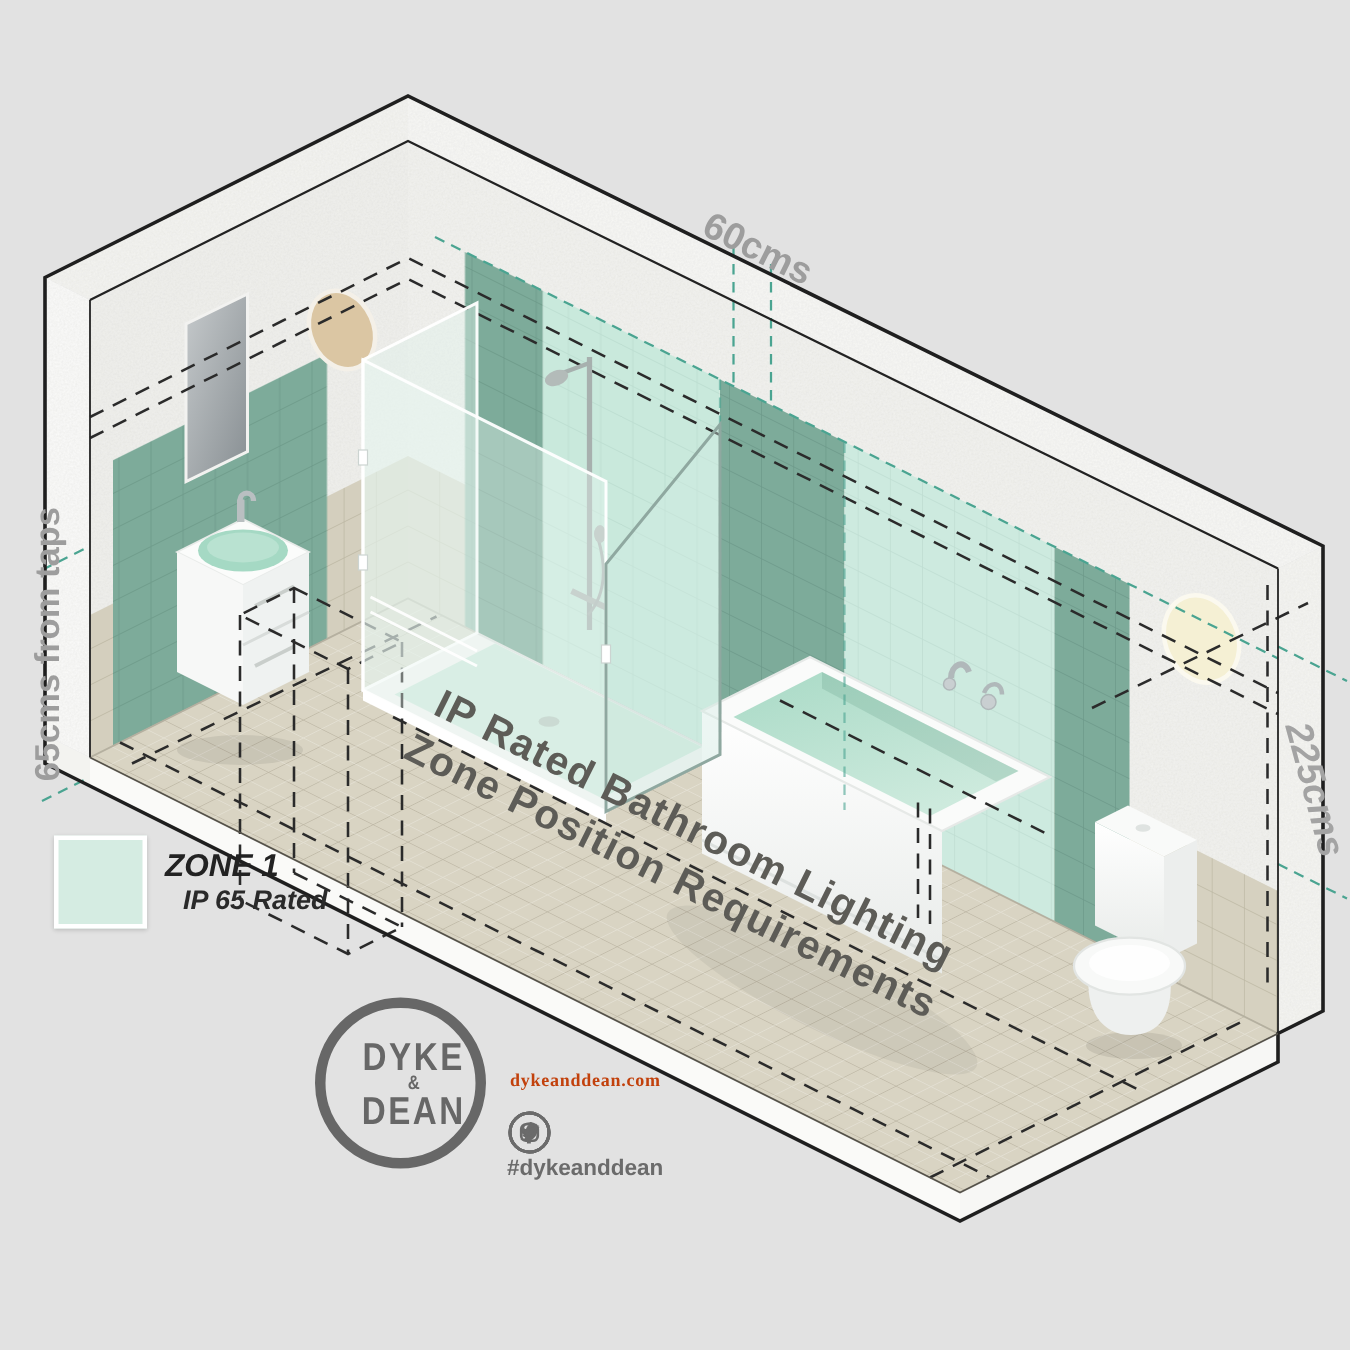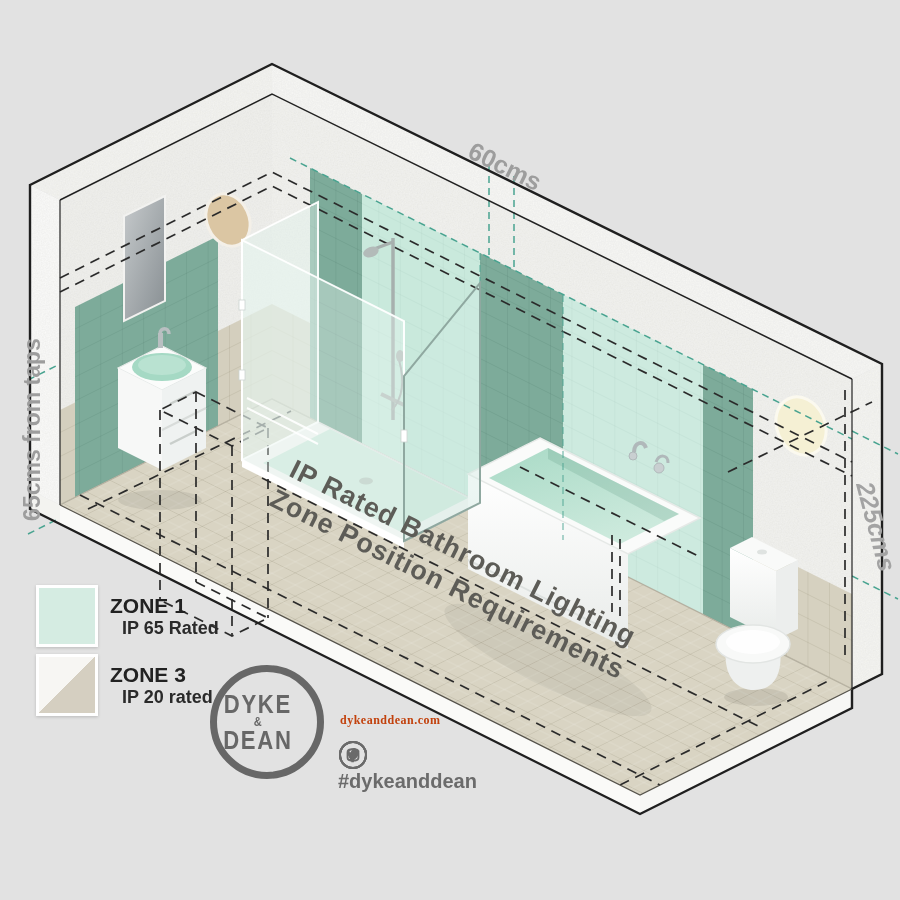--- a/index.html
+++ b/index.html
@@ -11,40 +11,40 @@
   .dim{position:absolute;color:#9d9d9d;font-weight:600;font-size:25px;text-align:center;}
   .dim-top{left:435px;top:152px;width:140px;transform:rotate(26.5deg);}
   .dim-left{left:-78px;top:416px;width:220px;transform:rotate(-90deg);font-size:23px;}
   .dim-right{left:806px;top:512px;width:140px;transform:rotate(75deg);font-style:italic;color:#a3a3a3;}
 
   
   .floor-title{position:absolute;left:240px;top:534px;width:430px;text-align:center;
     transform:rotate(26.5deg);color:#5d5c57;font-weight:700;font-size:27px;line-height:35px;letter-spacing:1px;}
 
   
-  .legend{position:absolute;left:36px;top:588px;}
+  .legend{position:absolute;left:36px;top:560px;font-style:italic;}
   .legend-row{display:flex;align-items:center;margin-bottom:13px;height:56px;}
   .swatch{width:56px;height:56px;border:3px solid #fff;box-shadow:0 1px 3px rgba(0,0,0,0.18);margin-right:12px;flex:0 0 auto;}
   .swatch-z1{background:#d5ece2;}
   .swatch-z2{background:#85ae9f;}
   .swatch-z3{background:linear-gradient(to bottom right,#f7f6f3 49.5%,#d5cfc1 50%);}
   .legend-text{line-height:1.15;}
   .legend-zone{font-weight:800;font-size:21px;color:#222;}
   .legend-rating{font-weight:700;font-size:18px;color:#2a2a2a;margin-left:12px;}
 
   
   .logo{position:absolute;left:210px;top:665px;width:114px;height:114px;border:7px solid #676767;border-radius:50%;
-    box-sizing:border-box;display:flex;flex-direction:column;align-items:flex-start;justify-content:center;color:#676767;}
+    box-sizing:border-box;display:flex;flex-direction:column;align-items:flex-end;justify-content:center;color:#676767;}
   .logo-inner{transform:scaleX(0.85);text-align:center;}
   .logo-line{font-weight:700;font-size:26px;letter-spacing:2px;line-height:24px;}
   .logo-amp{font-weight:700;font-size:13px;line-height:12px;}
   .website{position:absolute;left:340px;top:713px;font-weight:700;font-size:12px;letter-spacing:0.5px;color:#c2410c;font-family:Liberation Serif, serif;}
   .social-row{position:absolute;left:338px;top:740px;display:flex;gap:2px;}
   .social-row svg{display:block;}
-  .hashtag{position:absolute;left:338px;top:770px;font-weight:700;font-size:20px;color:#6b6b6b;}
+  .hashtag{position:absolute;left:338px;top:770px;font-weight:700;font-size:15px;color:#6b6b6b;}
 </style>
 </head>
 <body>
 
 <div class="stage">
 
 <svg width="900" height="900" viewBox="0 0 900 900">
   <defs>
     <pattern id="patFloor" width="26" height="26" patternUnits="userSpaceOnUse" patternTransform="matrix(0.894,0.447,-0.894,0.447,272,399)">
       <path d="M26,0 L26,26 L0,26" fill="none" stroke="rgba(120,110,85,0.30)" stroke-width="1"></path>
@@ -273,27 +273,20 @@
   <div>IP Rated Bathroom Lighting</div>
   <div>Zone Position Requirements</div>
 </div>
 
 <div class="legend">
   <div class="legend-row">
     <div class="swatch swatch-z1"></div>
     <div class="legend-text">
       <div class="legend-zone">ZONE 1</div>
       <div class="legend-rating">IP 65 Rated</div>
-    </div>
-  </div>
-  <div class="legend-row">
-    <div class="swatch swatch-z3"></div>
-    <div class="legend-text">
-      <div class="legend-zone">ZONE 3</div>
-      <div class="legend-rating">IP 20 rated</div>
     </div>
   </div>
 </div>
 
 <div class="logo">
   <div class="logo-inner">
     <div class="logo-line">DYKE</div>
     <div class="logo-amp">&amp;</div>
     <div class="logo-line">DEAN</div>
   </div>

